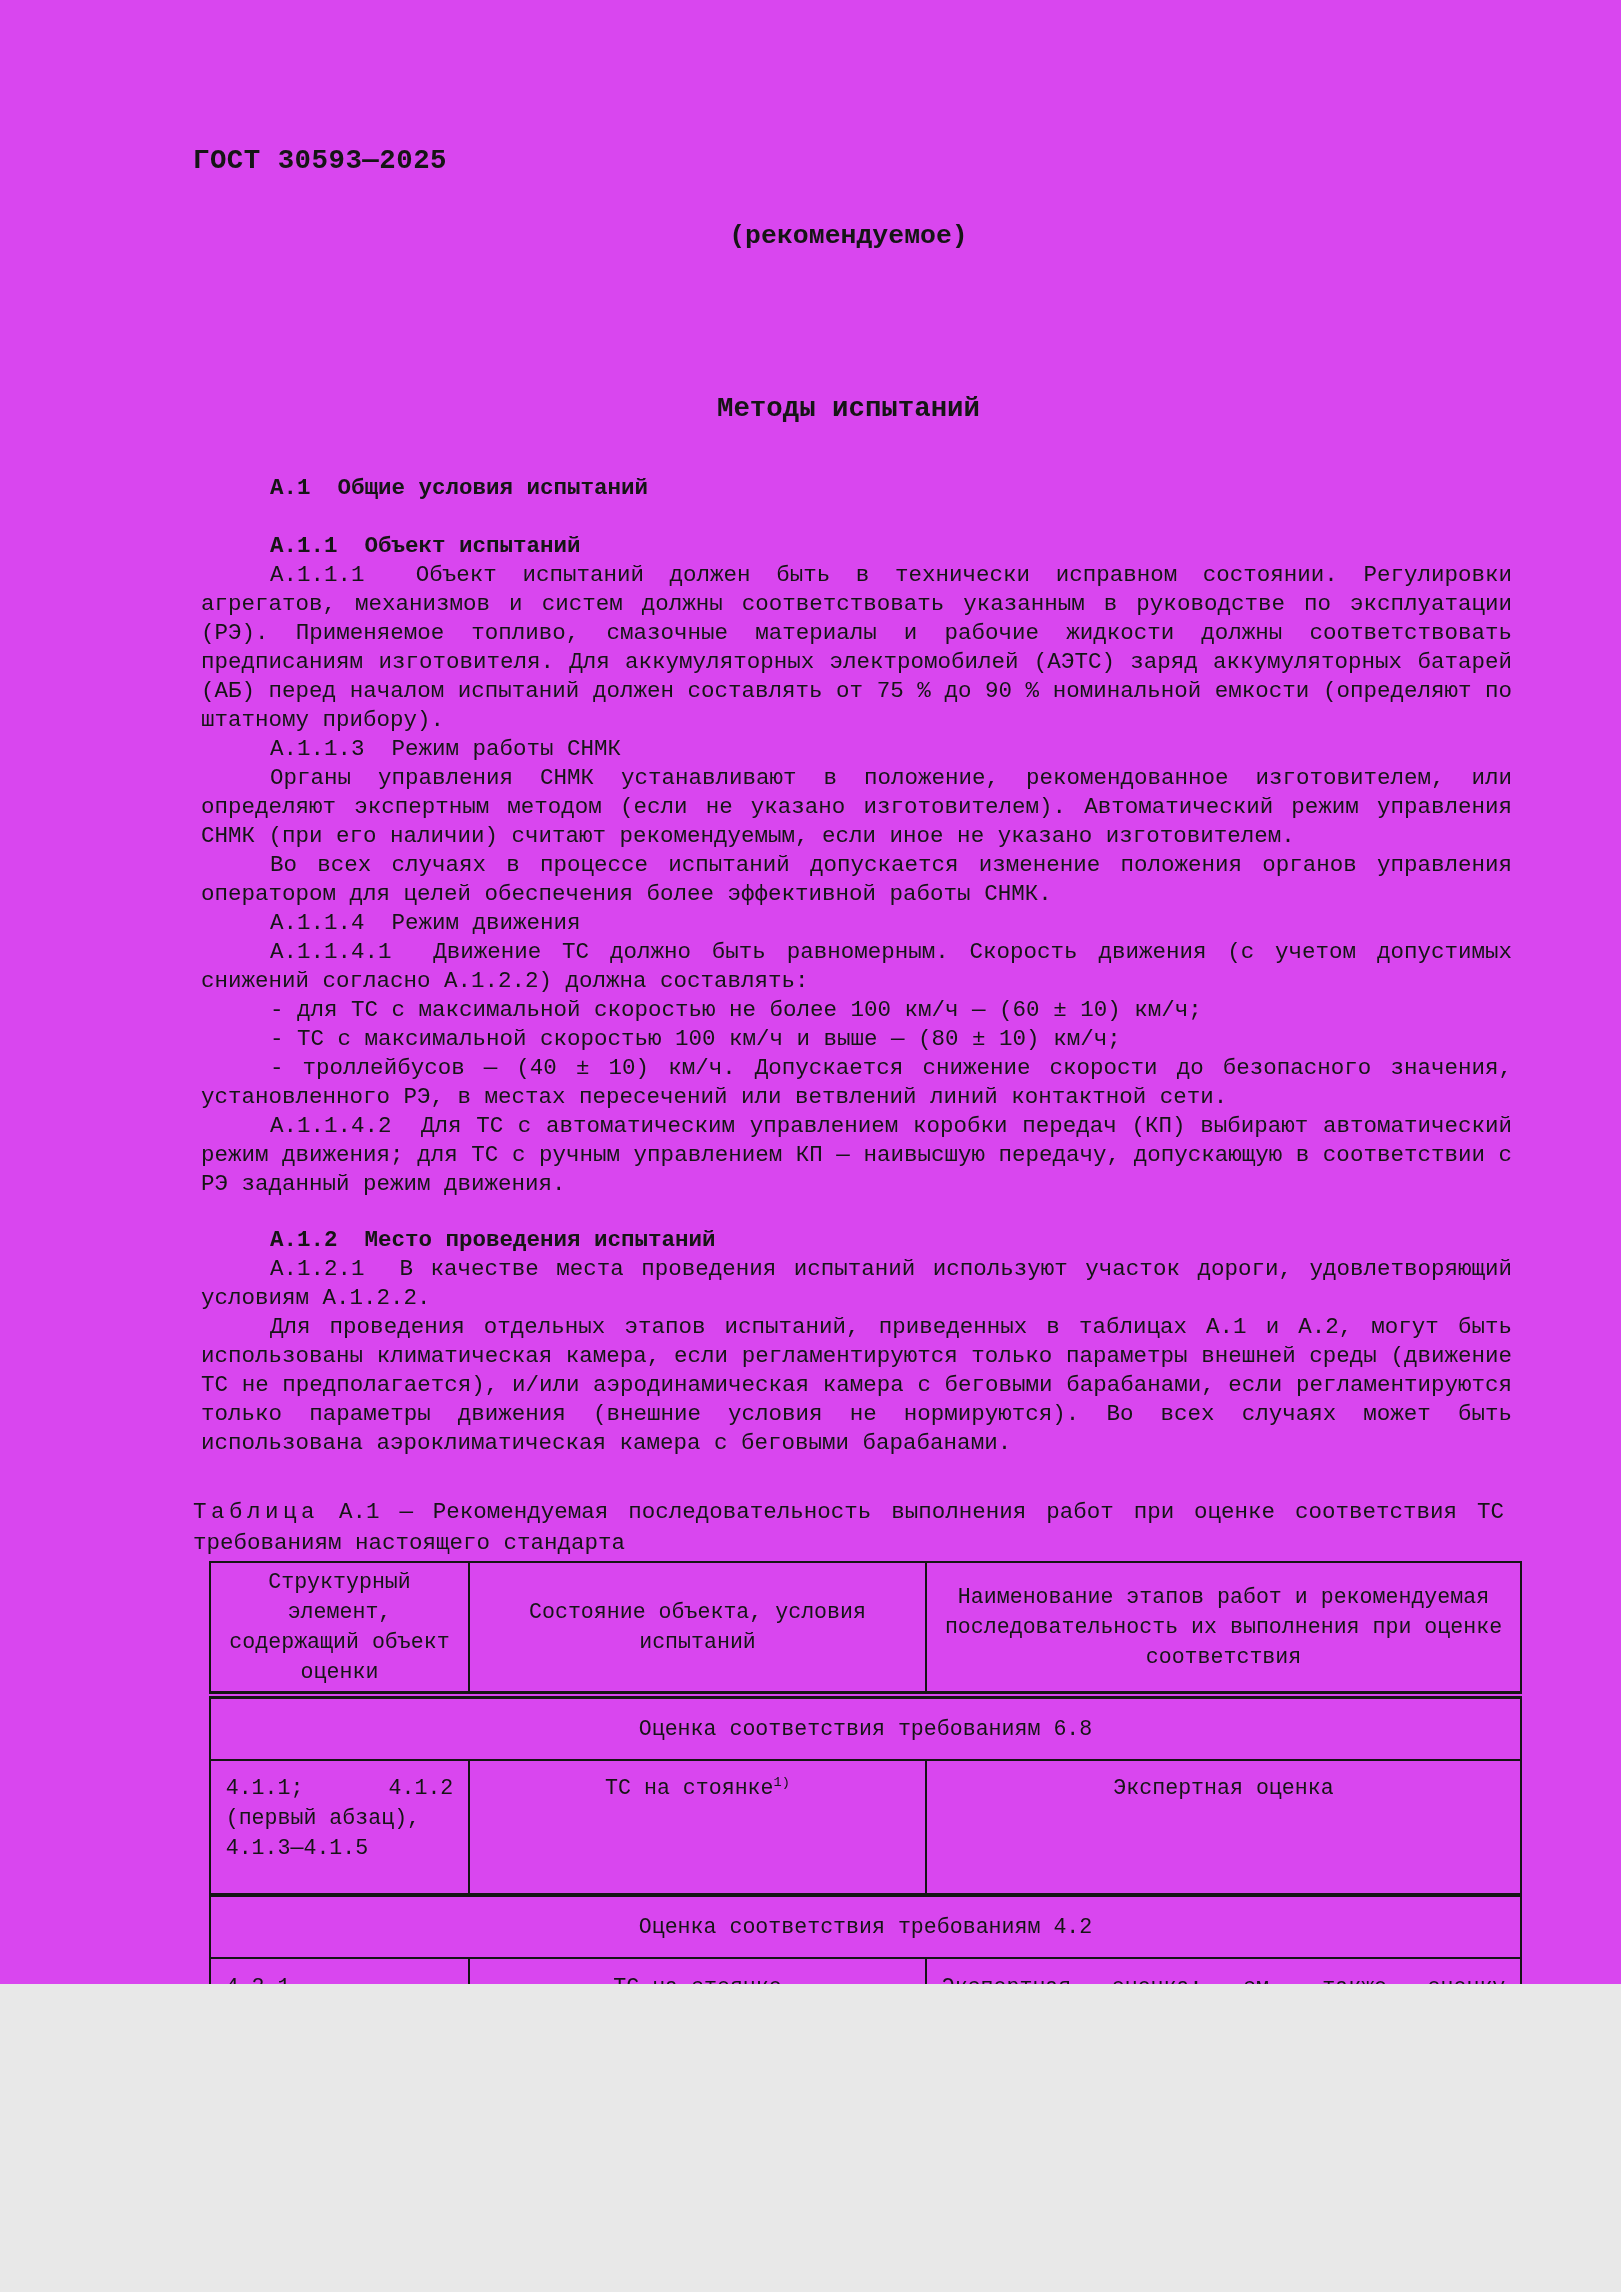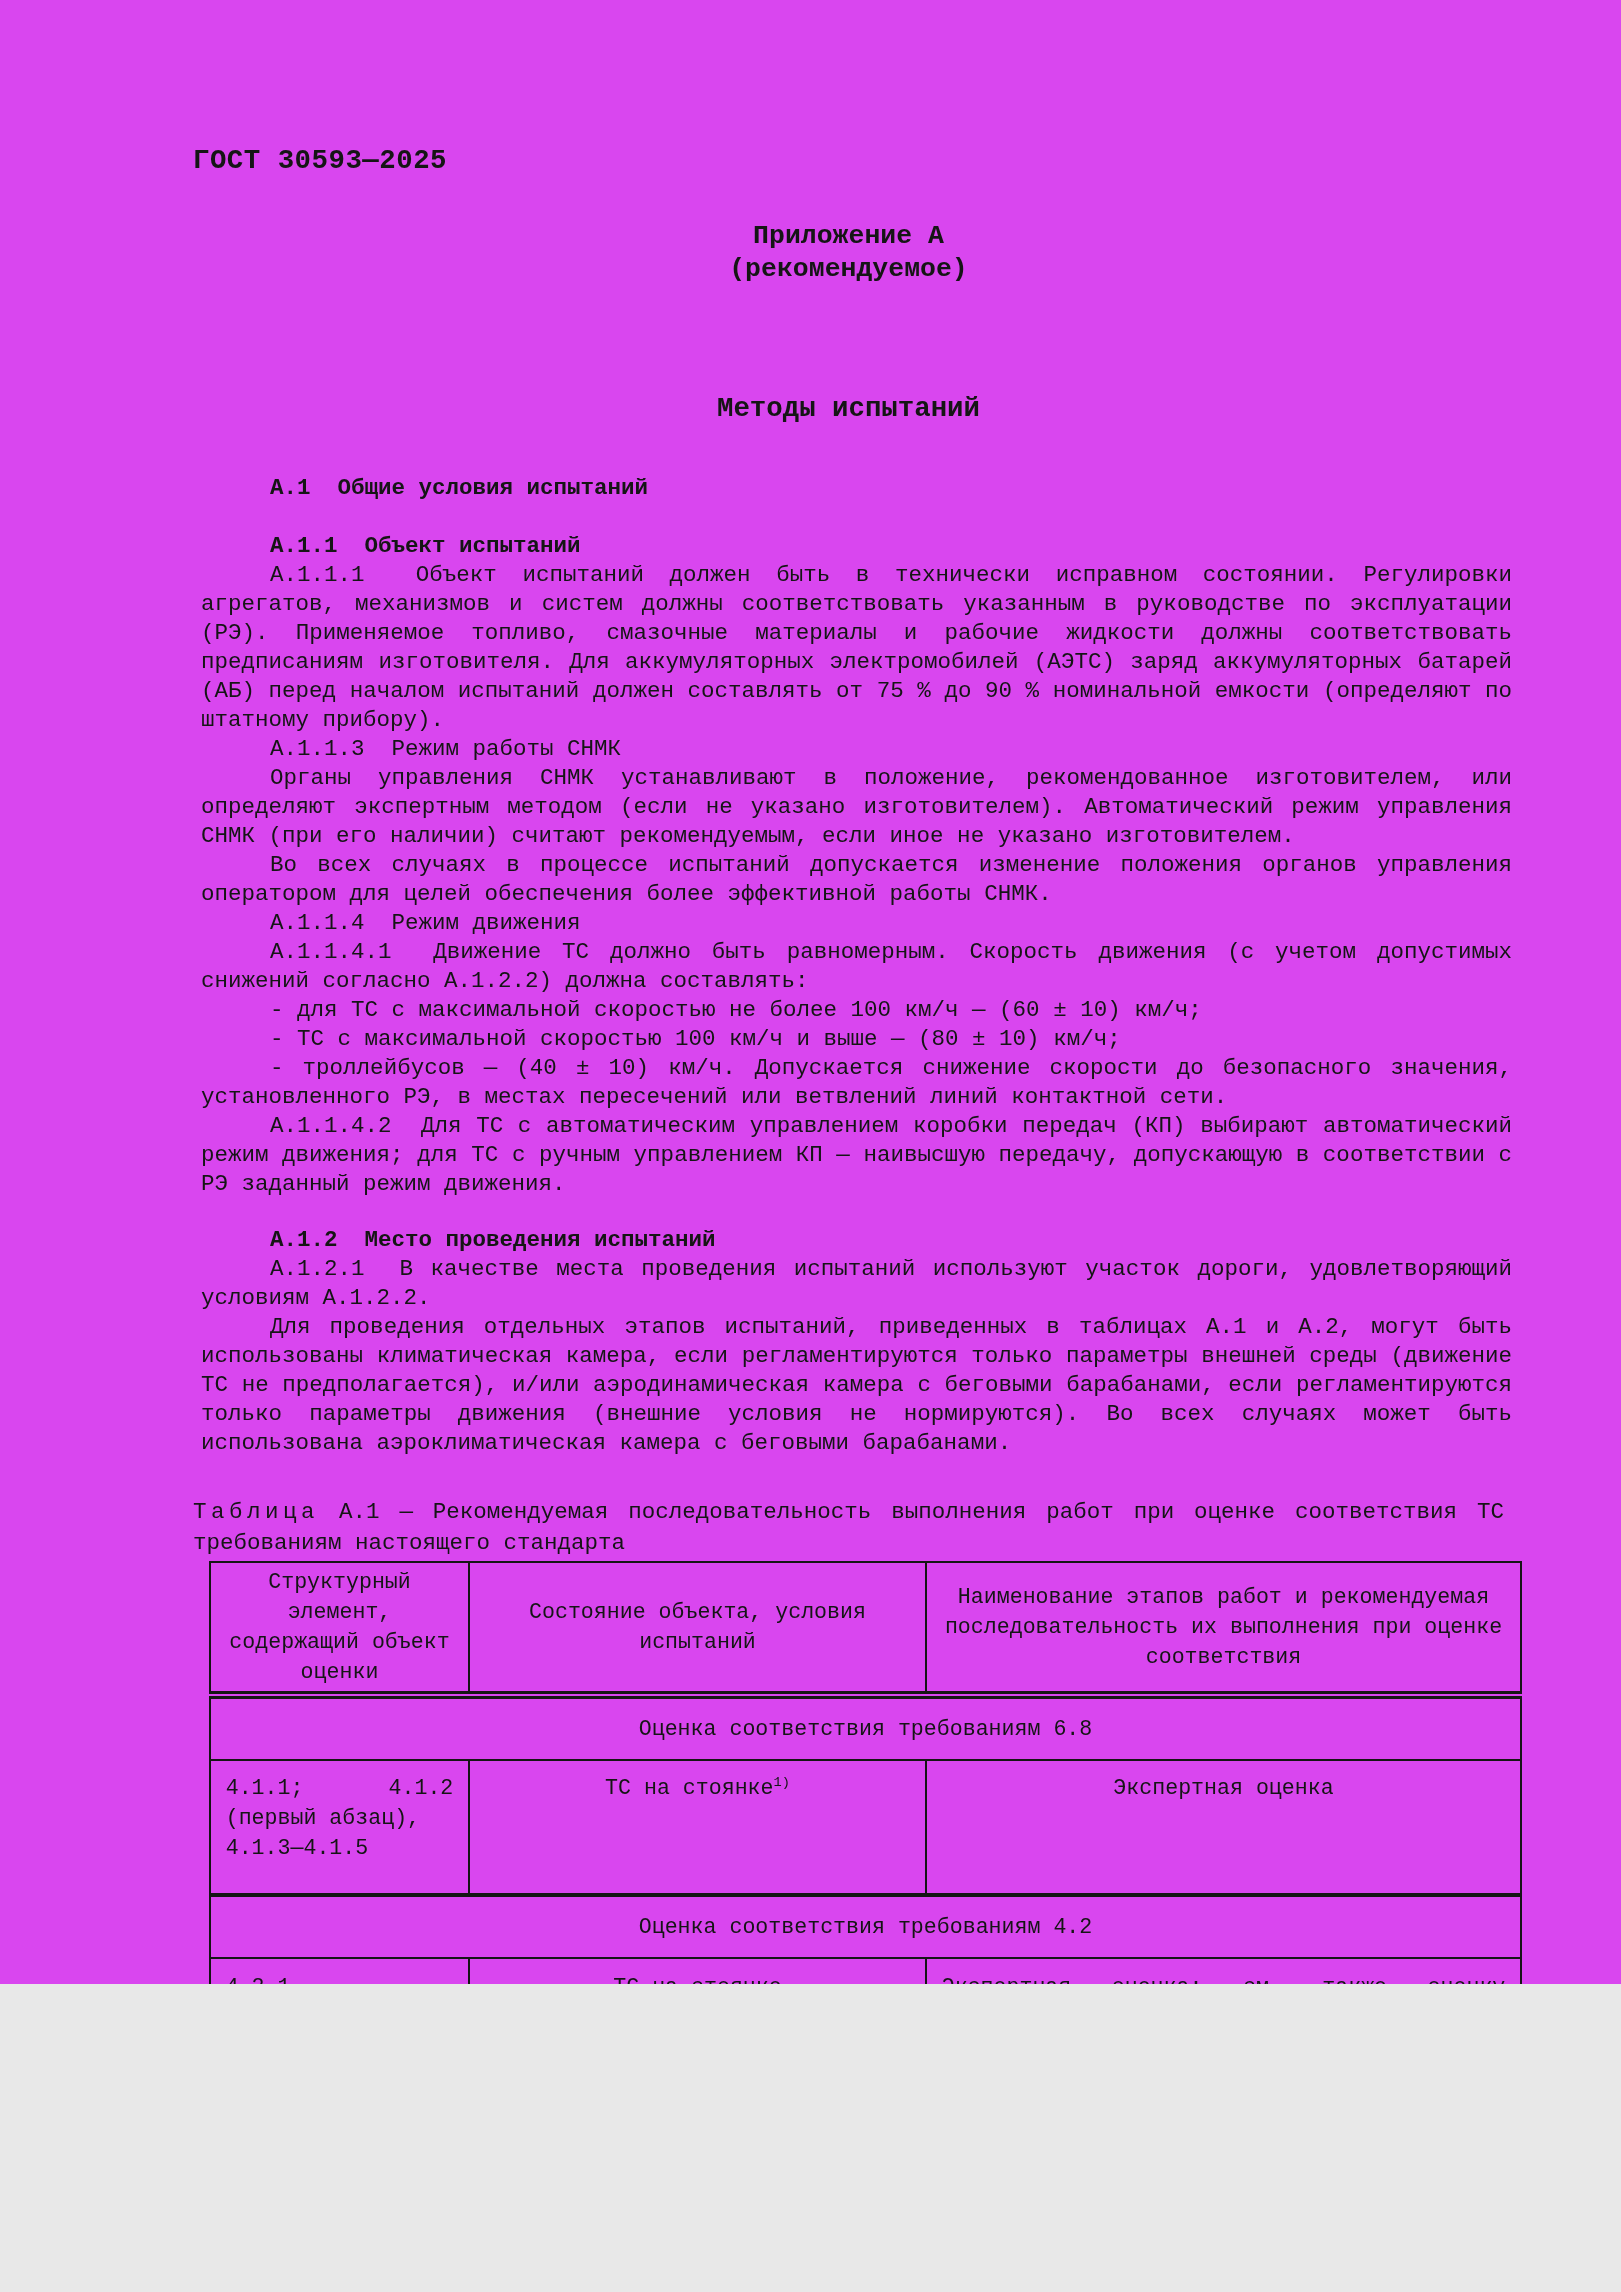--- a/index.html
+++ b/index.html
@@ -102,21 +102,20 @@
   }
 </style>
 </head>
 <body>
 
 <div class="page">
 
   <div class="std-code">ГОСТ 30593—2025</div>
 
   <div class="appendix">
-    <div>Приложение А</div>
     <div>(рекомендуемое)</div>
   </div>
 
   <div class="doc-title">Методы испытаний</div>
 
   <div class="flow">
     <p class="h">А.1&nbsp; Общие условия испытаний</p>
     <p class="h mt30">А.1.1&nbsp; Объект испытаний</p>
     <p>А.1.1.1&nbsp; Объект испытаний должен быть в технически исправном состоянии. Регулировки агрегатов, механиз­мов и систем должны соответствовать указанным в руководстве по эксплуатации (РЭ). Применяемое топливо, сма­зочные материалы и рабочие жидкости должны соответствовать предписаниям изготовителя. Для аккумуляторных электромобилей (АЭТС) заряд аккумуляторных батарей (АБ) перед началом испытаний должен составлять от 75 % до 90 % номинальной емкости (определяют по штатному прибору).</p>
     <p>А.1.1.3&nbsp; Режим работы СНМК</p>

